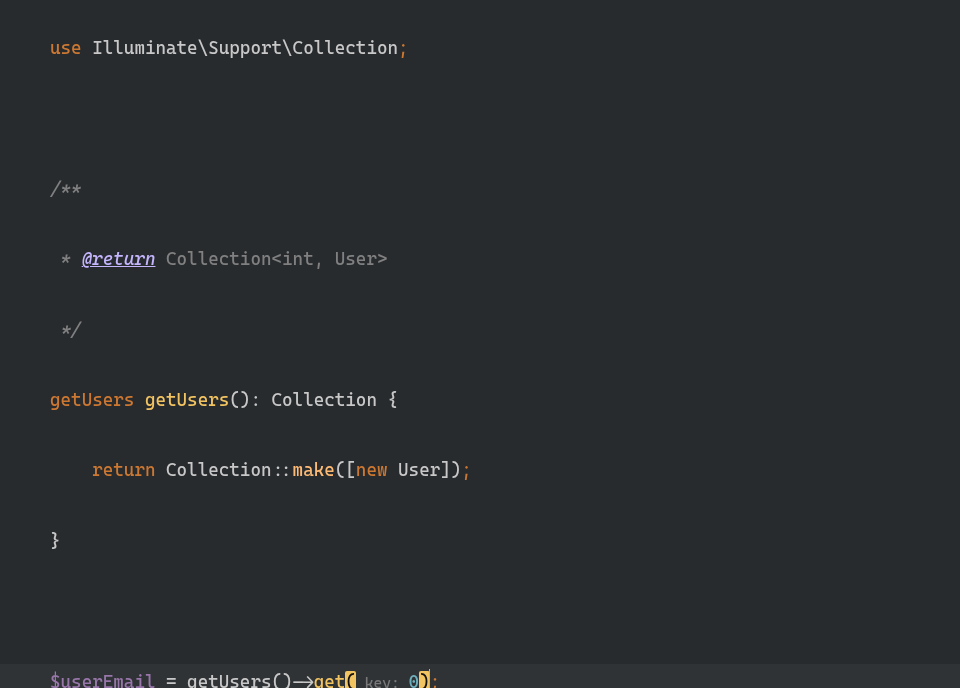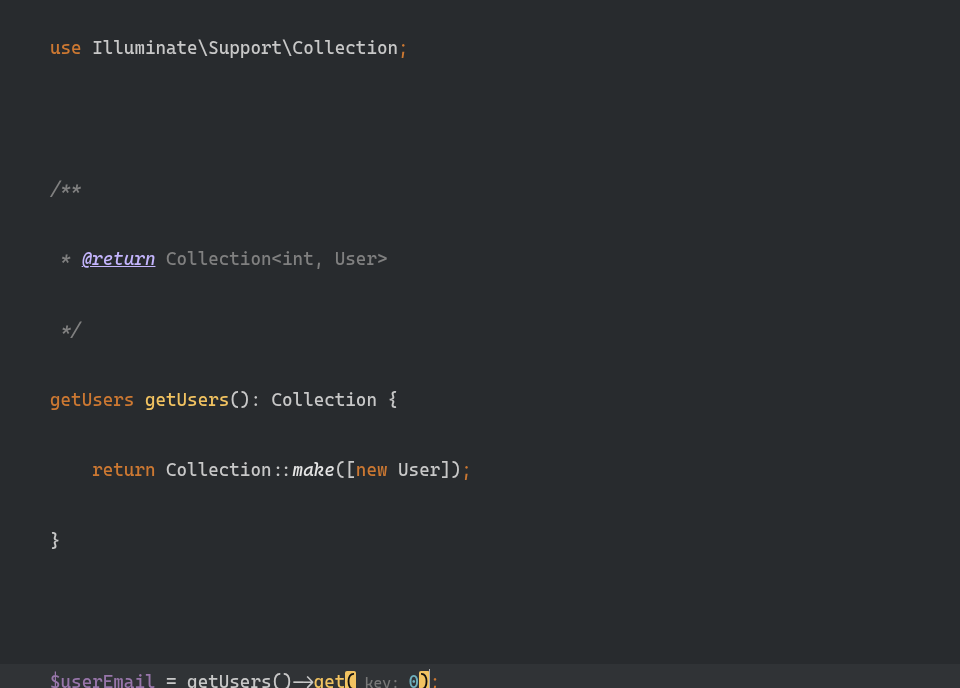--- a/index.html
+++ b/index.html
@@ -33,21 +33,21 @@
     background: rgba(255,255,255,0.04);
     margin-left: -50px;
     padding-left: 50px;
     width: 1010px;
   }
   .kw   { color: #cc7832; }           
   .cls  { color: #c8c8c8; }           
   .fn   { color: #f2c361; }           
   .call { color: #c8c8c8; }
   .mcall { color: #f2c361; }
-  .imake { color: #e5e5e5; font-style: italic; }
+  .imake { color: #fdba74; }
   .punc { color: #c8c8c8; }
   .semi { color: #cc7832; }
   .var  { color: #9876aa; }           
   .num  { color: #6fb0bd; }           
   .cmt  { color: #808080; font-style: italic; }
   .tag  { color: #c4b5fd; font-style: italic; text-decoration: underline; }
   .cmtcls { color: #808080; }
   .hint { color: #787878; font-size: 15px; }
   .hlparen { color: #111; background: #f2c361; border-radius: 2px; }
   .cursor {

